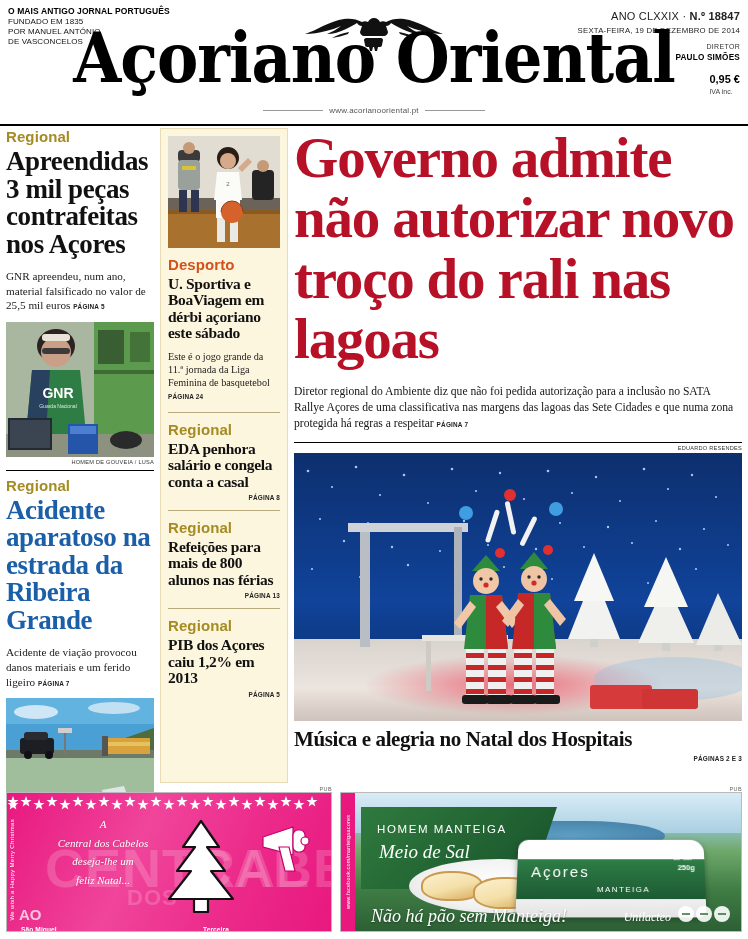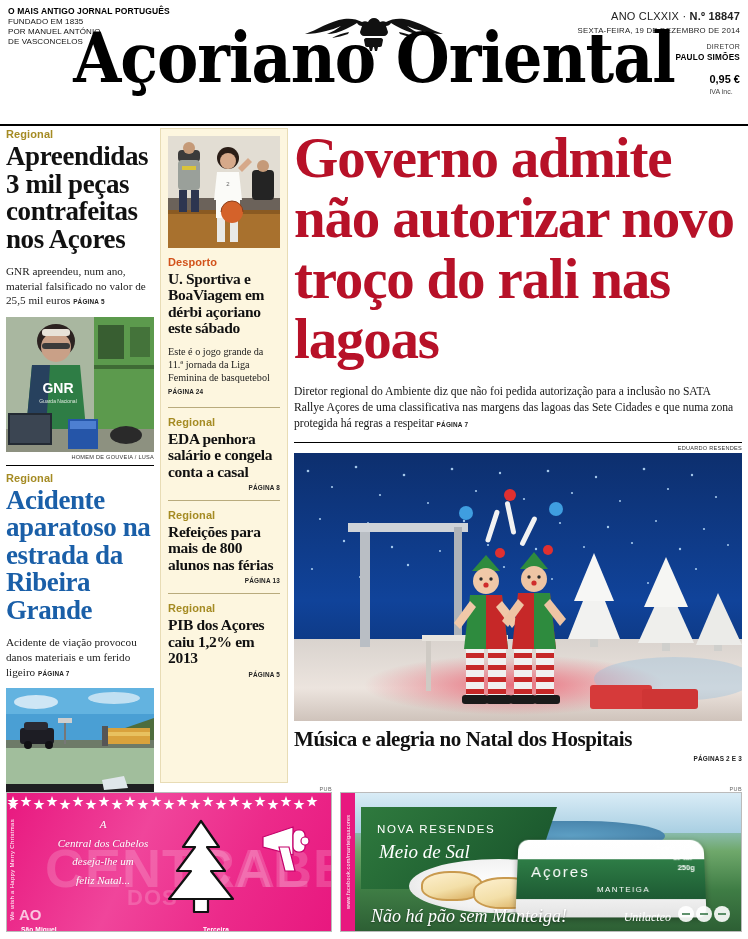--- a/index.html
+++ b/index.html
@@ -65,21 +65,21 @@
   }
   .site-url .rule { display:inline-block; width:60px; height:1px; background:#999; vertical-align:middle; margin:0 6px;}
 
   
   .body-grid { position: absolute; top: 128px; left: 0; width: 748px; height: 655px; }
 
   
   .col1 { position: absolute; left: 6px; top: 0; width: 148px; height: 655px; }
   .kicker {
     font-family: "Liberation Sans", sans-serif;
-    font-size: 11px; font-weight: bold; color: #a58b23;
+    font-size: 15px; font-weight: bold; color: #a58b23;
     margin-bottom: 3px; letter-spacing: .1px;
   }
   .kicker.sport { color: #d2521b; }
   .h-black {
     font-family: "Liberation Serif", serif;
     font-weight: bold; color: #111; line-height: 1.02;
     letter-spacing: -.4px;
   }
   .h-blue { color: #1a5fa8; }
   .c1-h1 { font-size: 27px; }
@@ -299,20 +299,23 @@
       <svg class="eagle" viewBox="0 0 190 44">
         <g fill="#111">
           <path d="M95 6c-3 0-5 2-6 4-2-1-4-1-6 0-5-3-12-4-18-3-7 1-14 4-21 7-6 3-12 6-18 8 7 0 14-1 21-3 5-1 10-3 15-5-4 3-9 6-14 8 6 0 13-2 19-5 4-2 8-4 11-6 1 2 3 3 5 3l-2 6c0 2 2 4 4 4h20c2 0 4-2 4-4l-2-6c2 0 4-1 5-3 3 2 7 4 11 6 6 3 13 5 19 5-5-2-10-5-14-8 5 2 10 4 15 5 7 2 14 3 21 3-6-2-12-5-18-8-7-3-14-6-21-7-6-1-13 0-18 3-2-1-4-1-6 0-1-2-3-4-6-4z"></path>
           <path d="M88 26h14c1 0 2 1 2 2l-1 5c0 1-1 2-2 2h-2l-1 4h-2l-1-4h-1l-1 4h-2l-1-4h-2c-1 0-2-1-2-2l-1-5c0-1 1-2 2-2z"></path>
           <path d="M70 20c-6 1-12 3-17 6 5-1 11-2 16-4zM120 20c6 1 12 3 17 6-5-1-11-2-16-4z"></path>
         </g>
       </svg>
       <div class="title">Açoriano Oriental</div>
     </div>
 
+    <div class="site-url">
+      <span class="rule"></span><span>www.acorianooriental.pt</span><span class="rule"></span>
+    </div>
   </div>
 
   <div class="body-grid">
 
     <div class="col1">
 
       <div>
         <div class="kicker">Regional</div>
         <div class="h-black c1-h1">Apreendidas 3 mil peças contrafeitas nos Açores</div>
         <div class="c1-lead">
@@ -714,21 +717,21 @@
 
     <div class="ad-right">
       <div class="pub">PUB</div>
       <div class="ad-box ad-right-wrap">
         <div class="butterad-side">www.facebook.com/manteigaacores</div>
         <div class="butterad" style="margin-left:14px;width:386px;">
           <div class="sky"></div>
           <div class="lake"></div>
 
           <div class="greenflag"></div>
-          <div class="nm">NOVA RESENDES</div>
+          <div class="nm">HOMEM MANTEIGA</div>
           <div class="mds">Meio de Sal</div>
 
           <div class="plate"></div>
           <div class="bread" style="left:66px;bottom:30px;width:62px;height:30px;"></div>
           <div class="bread" style="left:118px;bottom:22px;width:66px;height:32px;"></div>
 
           <div class="tub">
             <div class="band"></div>
             <div class="brand">Açores</div>
             <div class="sub">MANTEIGA</div>

